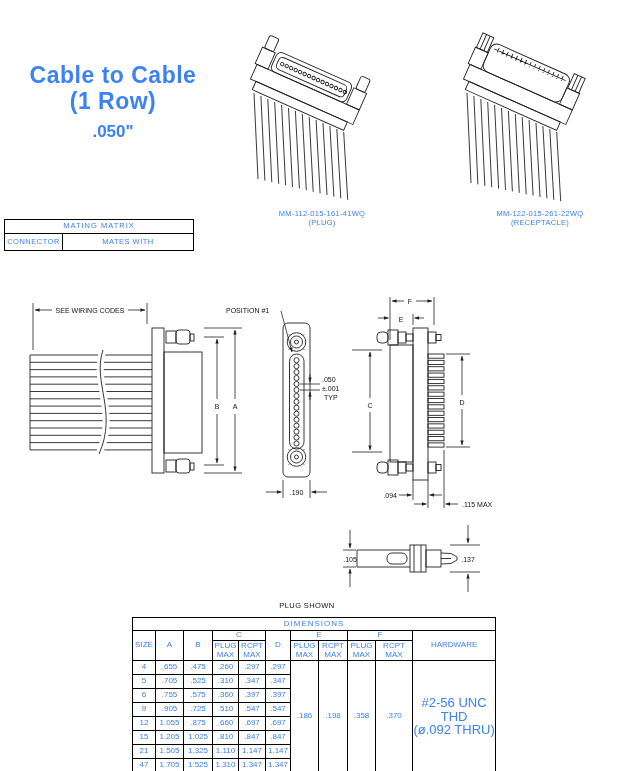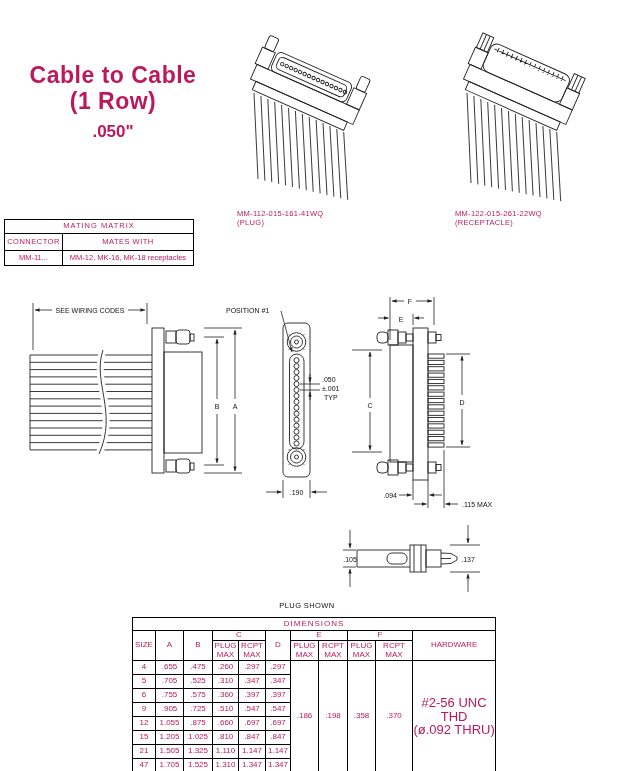--- a/index.html
+++ b/index.html
@@ -1,17 +1,17 @@
 <!DOCTYPE html>
 <html><head>
 <meta charset="utf-8">
 <style>
   html,body{margin:0;padding:0;background:#e8e8e8;}
   .page{position:relative;width:622px;height:771px;background:#ffffff;
-        font-family:"Liberation Sans",sans-serif;color:#be185d;overflow:hidden;}
+        font-family:"Liberation Sans",sans-serif;color:#3b82f6;overflow:hidden;}
   .abs{position:absolute;}
   
   .bigtitle{font-weight:bold;font-size:23px;text-align:center;letter-spacing:0.5px;}
   .pitch{font-weight:bold;font-size:17px;text-align:center;}
   .contacts{font-weight:bold;font-size:13px;text-align:center;}
   .series-box{border:2px solid #000;display:flex;align-items:center;justify-content:center;
               font-weight:bold;font-size:23px;letter-spacing:3px;}
   
   table{border-collapse:collapse;}
   .mm-table{width:190px;font-size:7.5px;}
@@ -21,21 +21,21 @@
   .mm-row td{height:14px;}
   
   .dim-table{width:363px;font-size:8px;table-layout:fixed;}
   .dim-table td{border:1px solid #000;text-align:center;padding:0;line-height:1.05;overflow:hidden;}
   .dt-title{height:12px;letter-spacing:1px;}
   .dt-group{height:10px;}
   .dt-sub{height:20px;}
   .dt-row td{height:13px;}
   .hw{font-size:13px;line-height:1.2;}
   
-  .prod{font-size:7.5px;text-align:left;line-height:1.25;letter-spacing:0.3px;}
+  .prod{font-size:7.5px;text-align:center;line-height:1.25;letter-spacing:0.3px;}
   
   svg{display:block;}
   .ln{stroke:#222;stroke-width:0.9;fill:none;}
   .lnw{stroke:#fff;stroke-width:7;fill:none;}
   .dim{stroke:#222;stroke-width:0.8;fill:none;}
   text{font-family:"Liberation Sans",sans-serif;font-size:7px;fill:#111;}
   .dimtxt{font-size:7px;}
   .lbl{font-size:7.5px;letter-spacing:0.4px;}
 </style>
 </head>
@@ -52,24 +52,20 @@
         <col style="width:58px">
         <col style="width:132px">
       </colgroup>
     <tbody>
         <tr>
           <td colspan="2" class="mm-title">MATING MATRIX</td>
         </tr>
     <tr class="mm-head">
       <td>CONNECTOR</td>
       <td>MATES WITH</td>
-    </tr>
-    <tr class="mm-row">
-      <td>MM-11...</td>
-      <td>MM-12, MK-16, MK-18 receptacles</td>
     </tr>
   </tbody>
     </table>
 
   <svg class="abs" style="left:248px;top:27px;" width="148" height="180" viewBox="0 0 148 180">
     <g class="ln" transform="rotate(24 10 40)">
       <rect x="14" y="54" width="100" height="9"></rect>
       <rect x="8" y="38" width="112" height="16"></rect>
       <rect x="22" y="17" width="82" height="21" rx="5"></rect>
       <rect x="26" y="21" width="74" height="13" rx="4"></rect>

